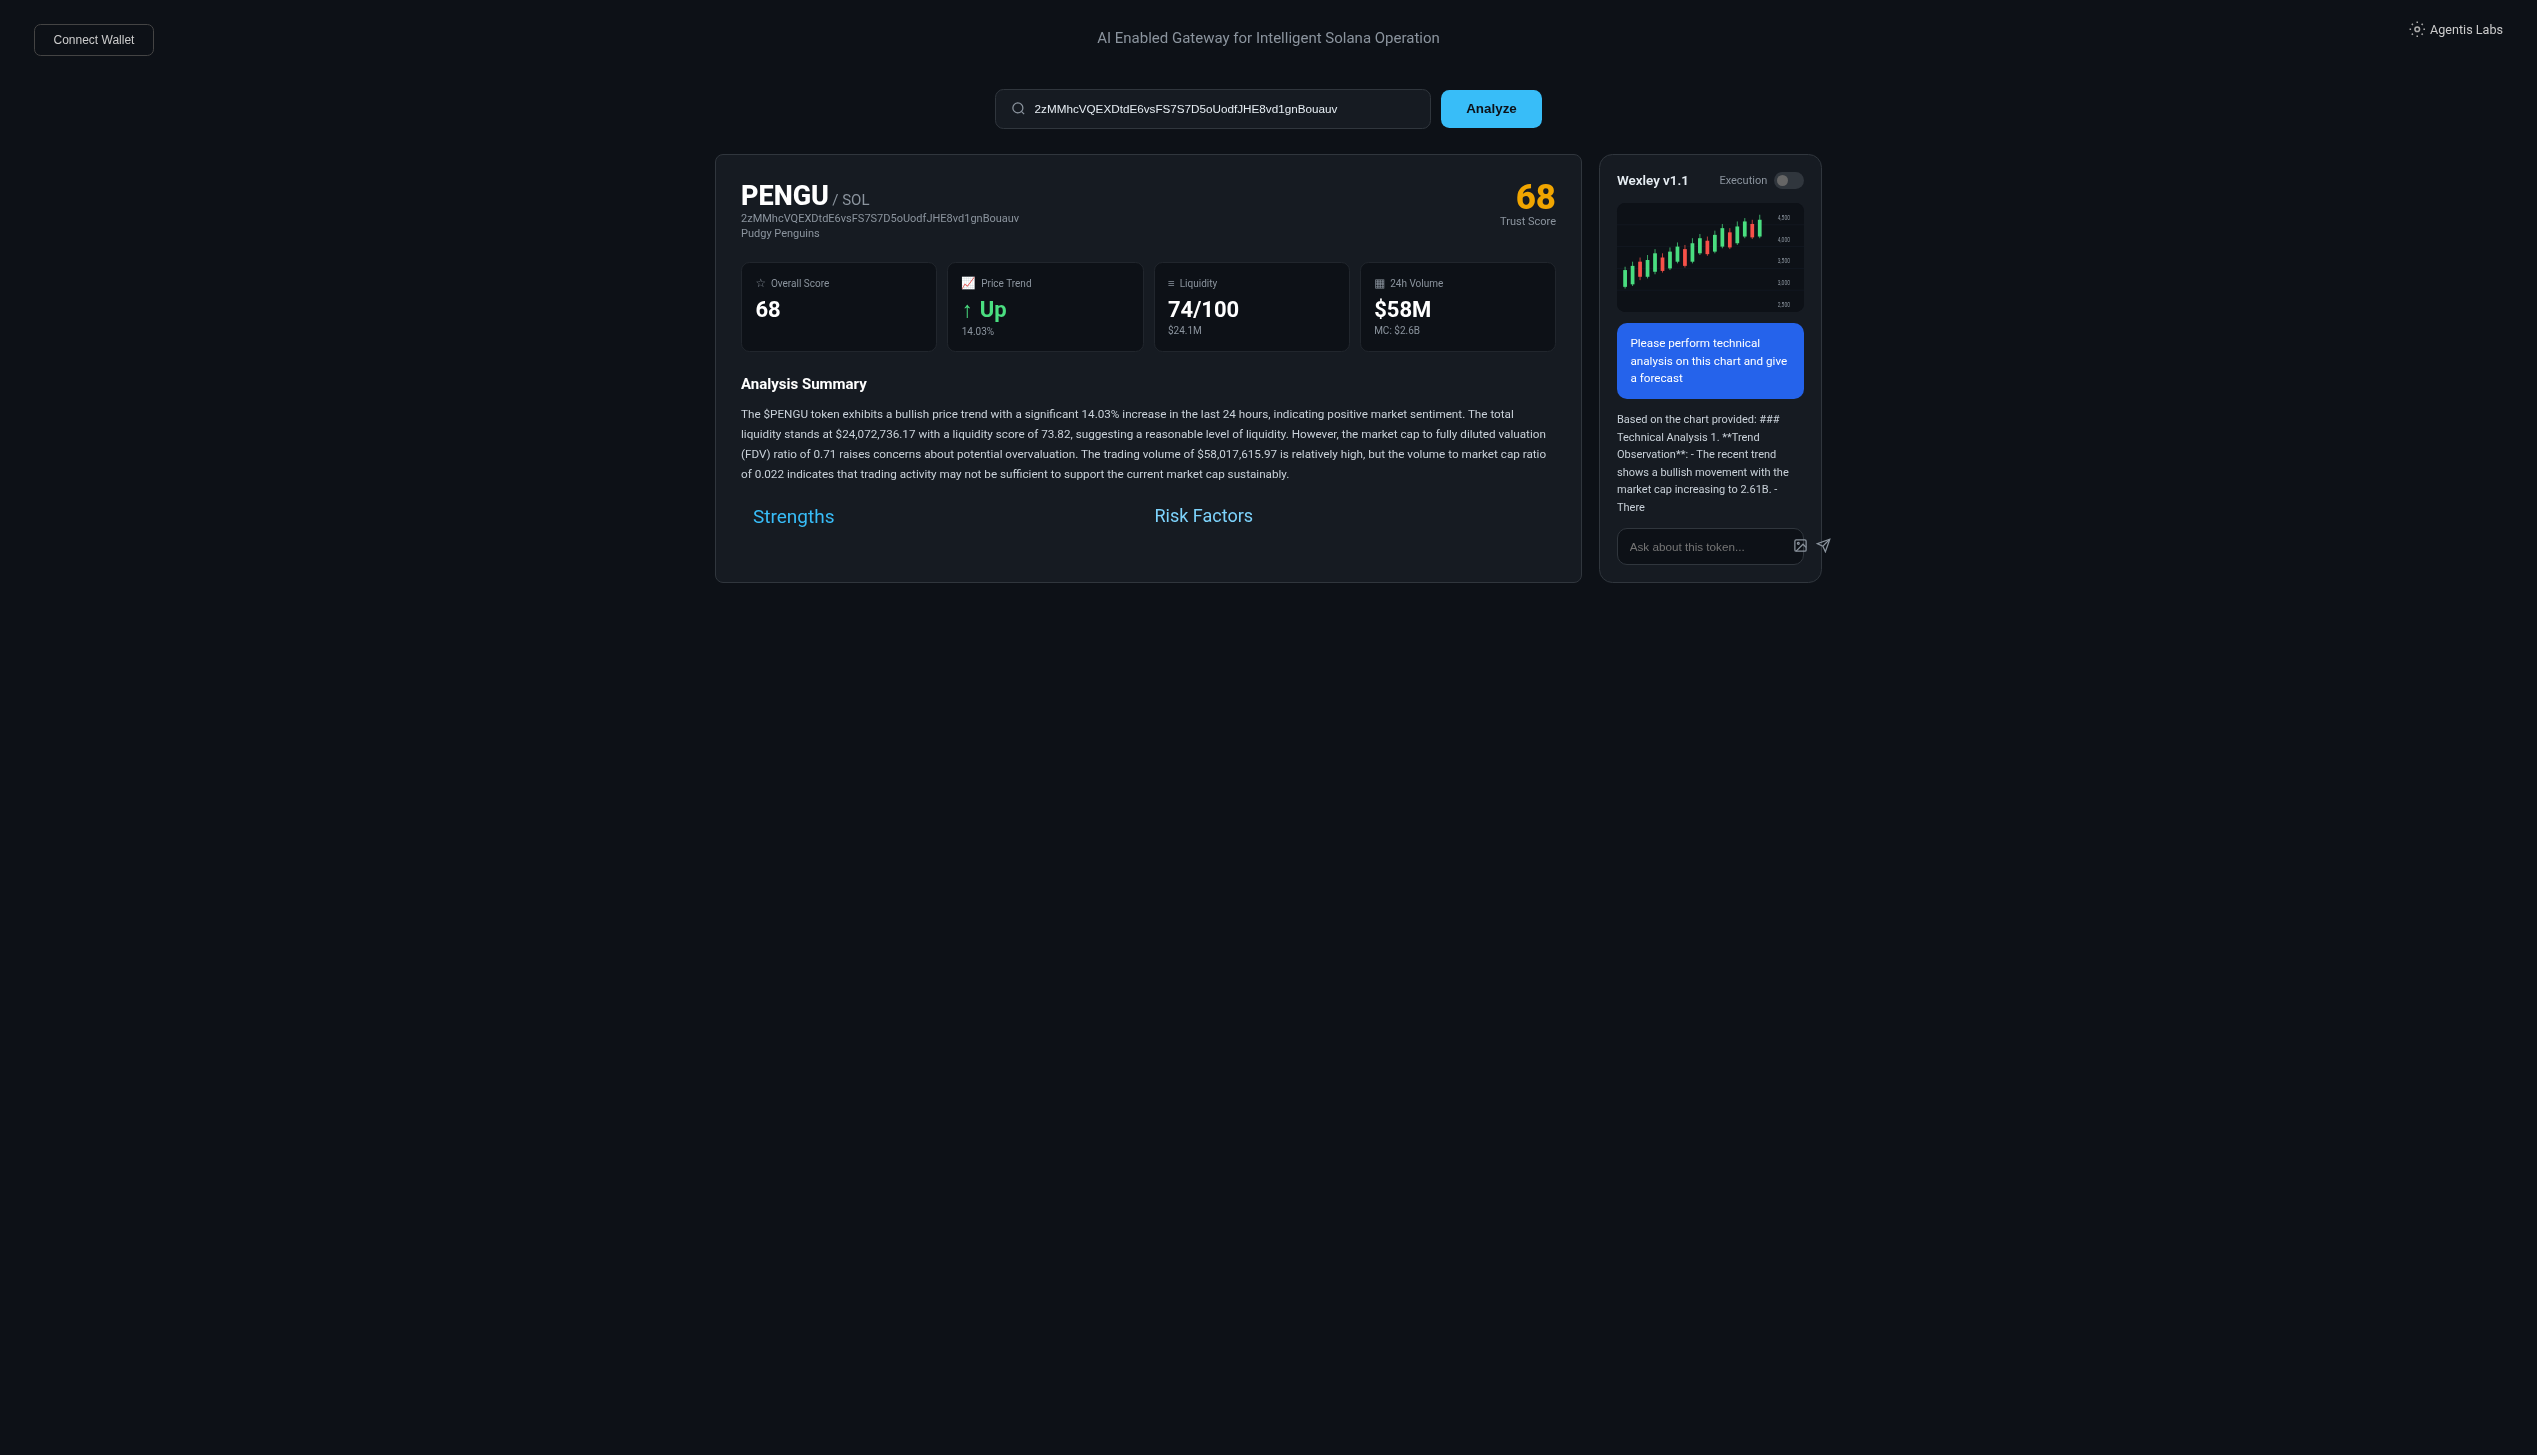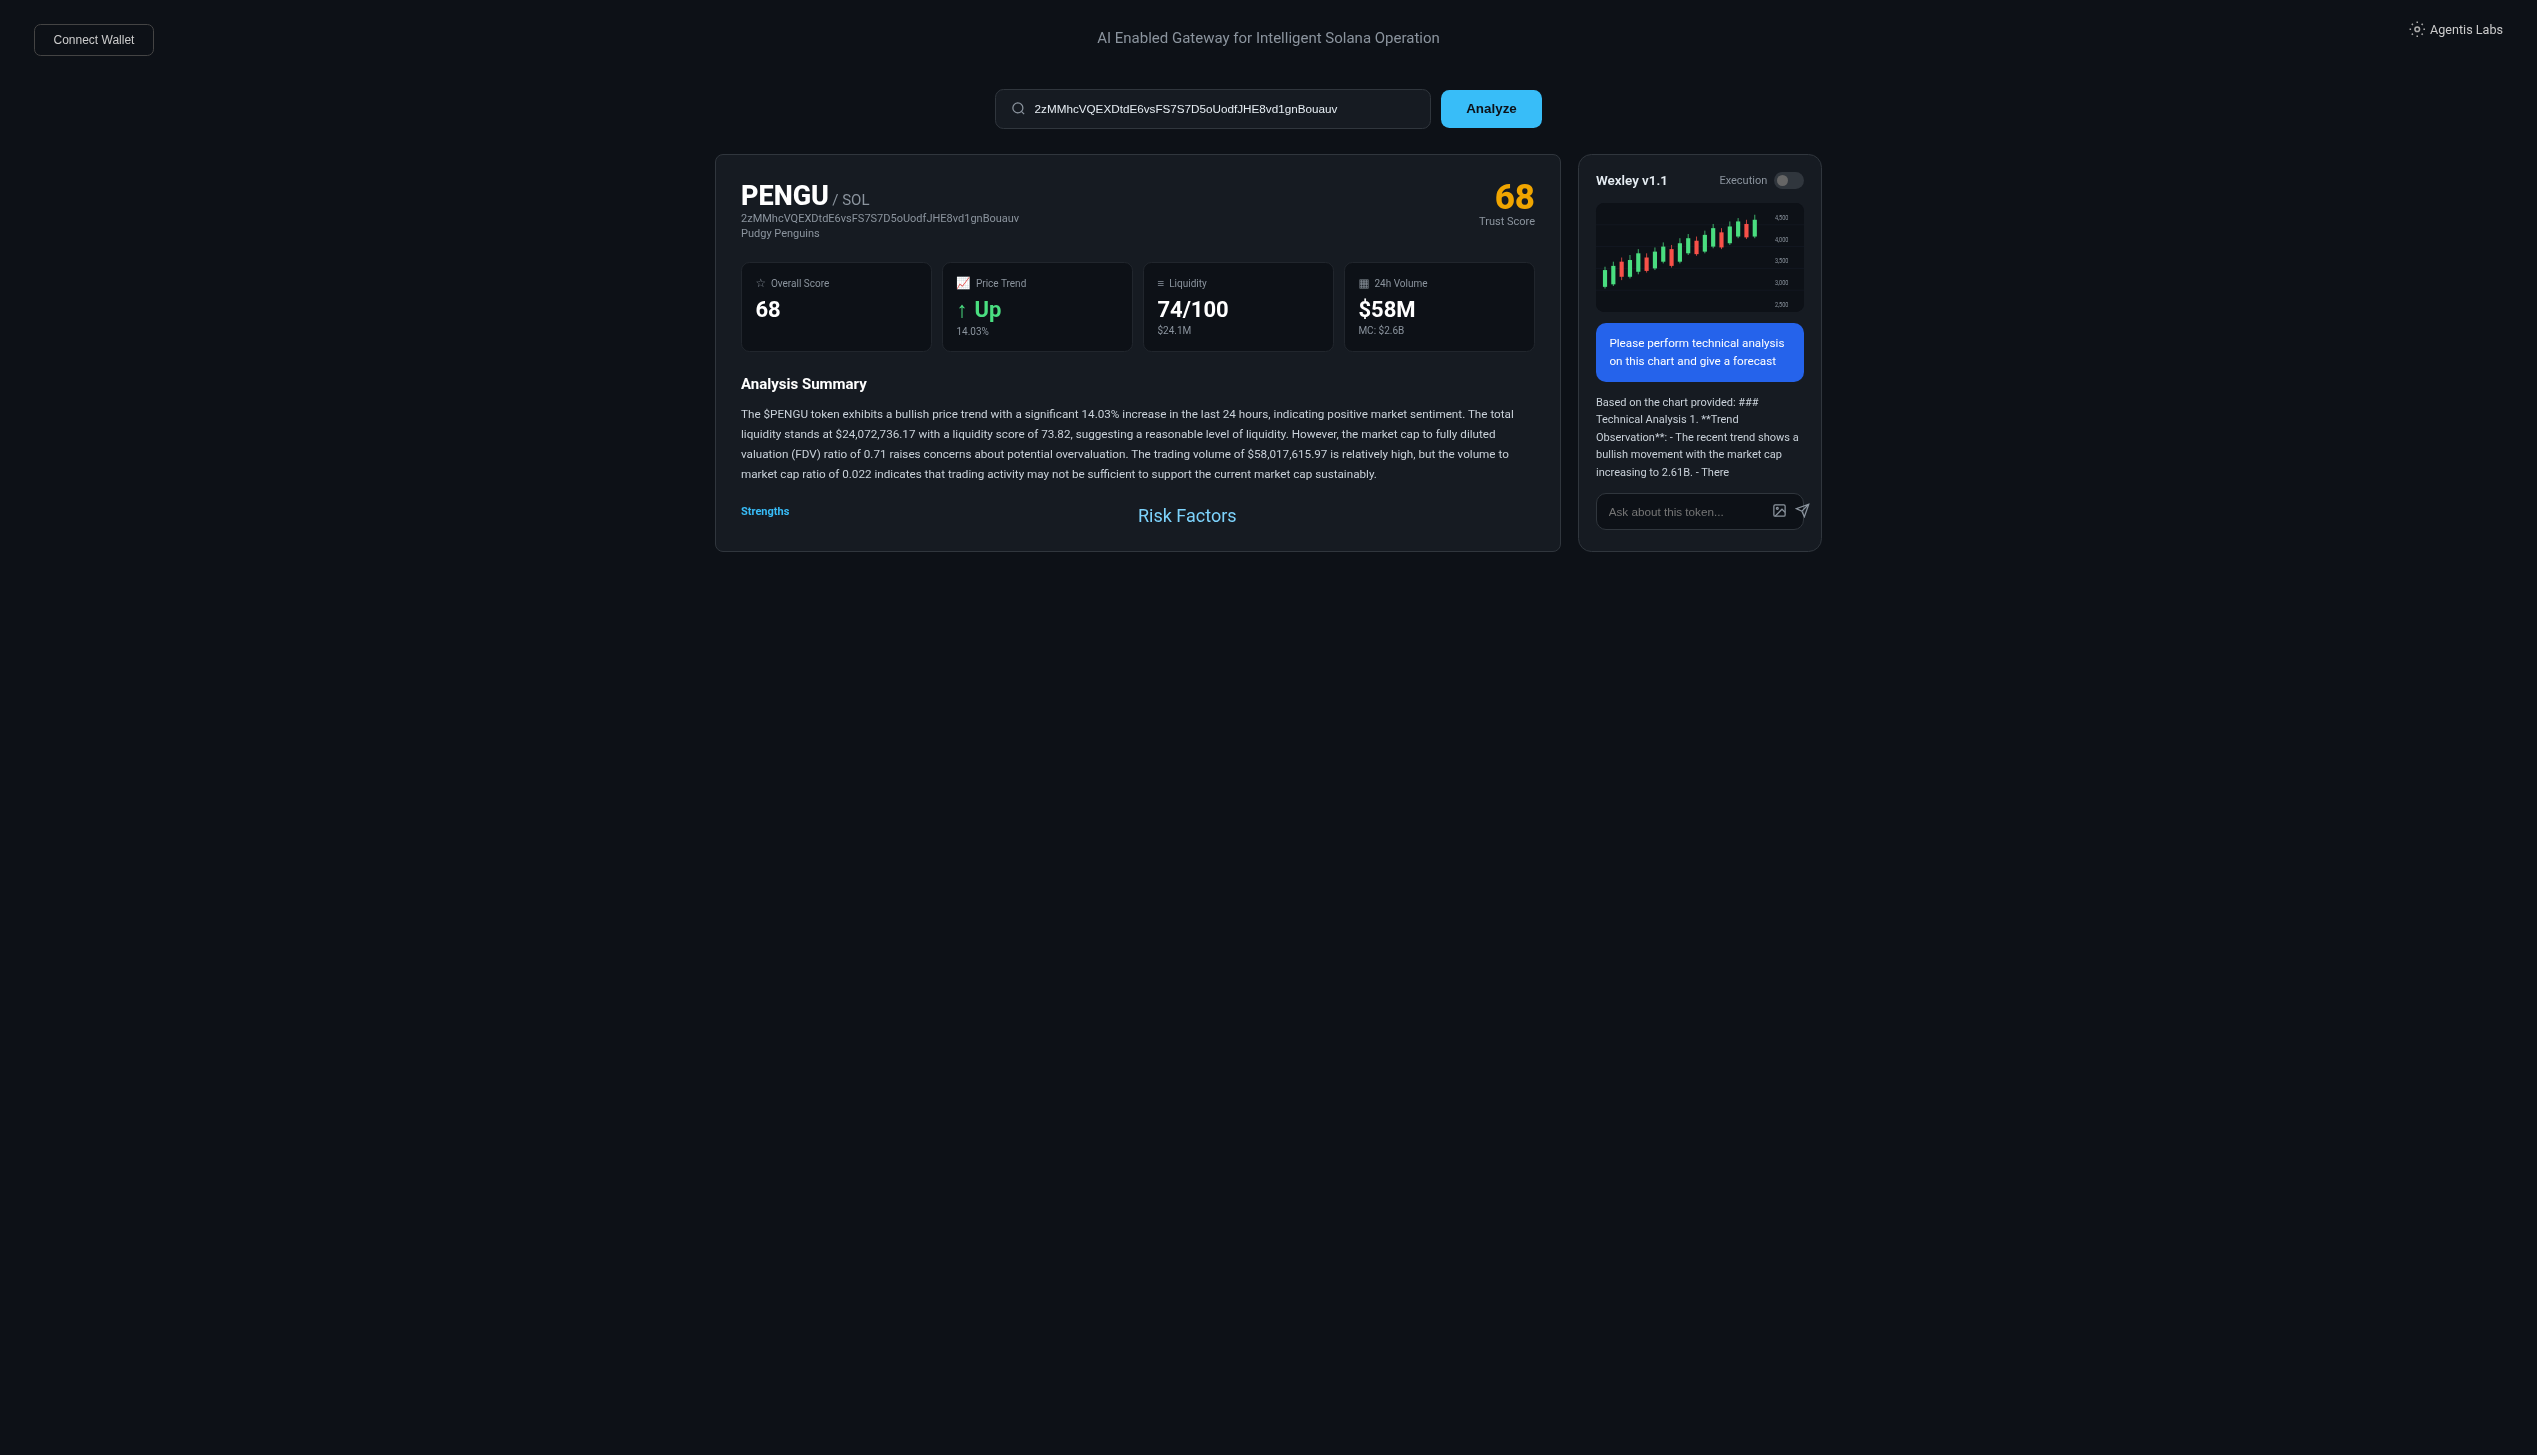--- a/index.html
+++ b/index.html
@@ -196,33 +196,34 @@
       line-height: 1.7;
     }
     
     .section-headers {
       display: flex;
       gap: 0;
       margin-top: 20px;
     }
     .section-header-strengths {
       flex: 1;
-      font-size: 11px;
-      font-weight: 700;
+      font-size: 19px;
+      font-weight: 400;
       color: #38bdf8;
+      margin-left: 12px;
     }
     .section-header-risk {
       flex: 1;
       font-size: 18px;
       font-weight: 400;
       color: #7dd3fc;
     }
     
     .right-panel {
-      width: 244px;
+      width: 223px;
       display: flex;
       flex-direction: column;
       gap: 13.4px;
     }
     .wexley-card {
       background: #161b22;
       border: 0.8px solid #30363d;
       border-radius: 13.4px;
       padding: 17px;
       flex: 1;

